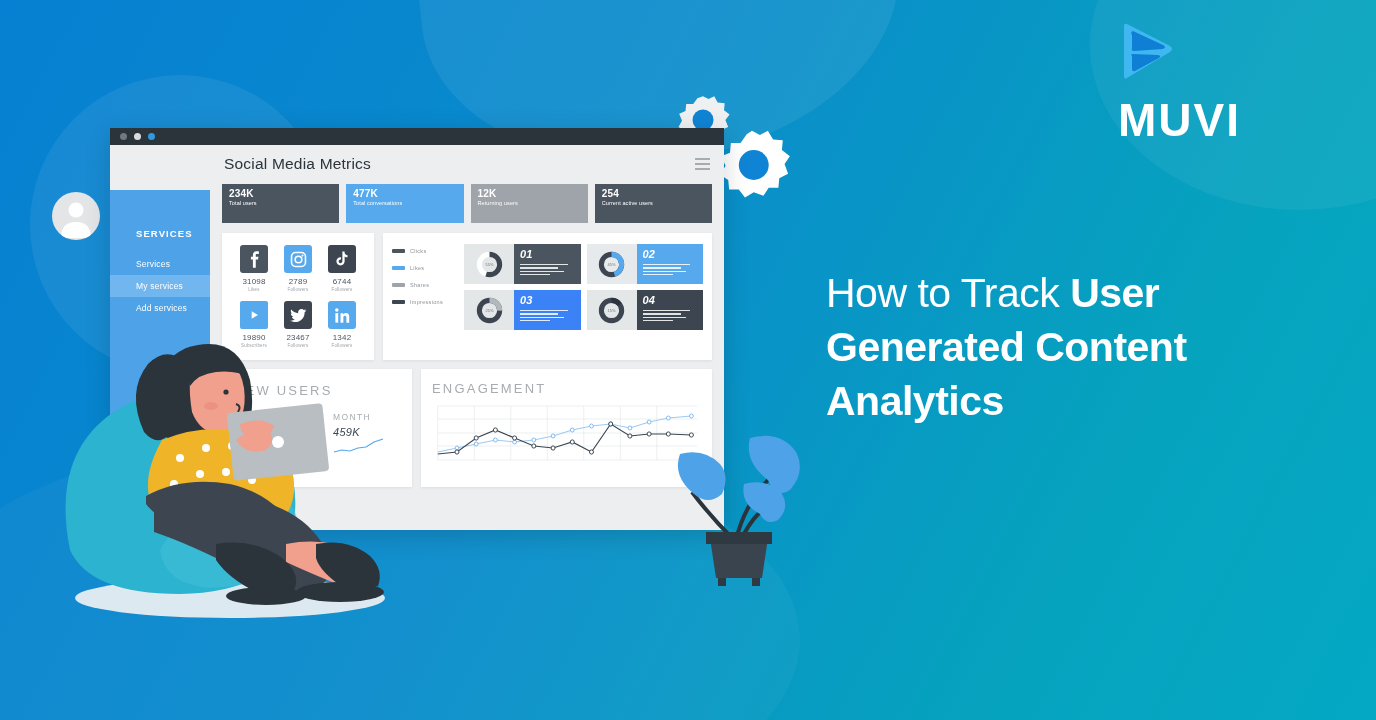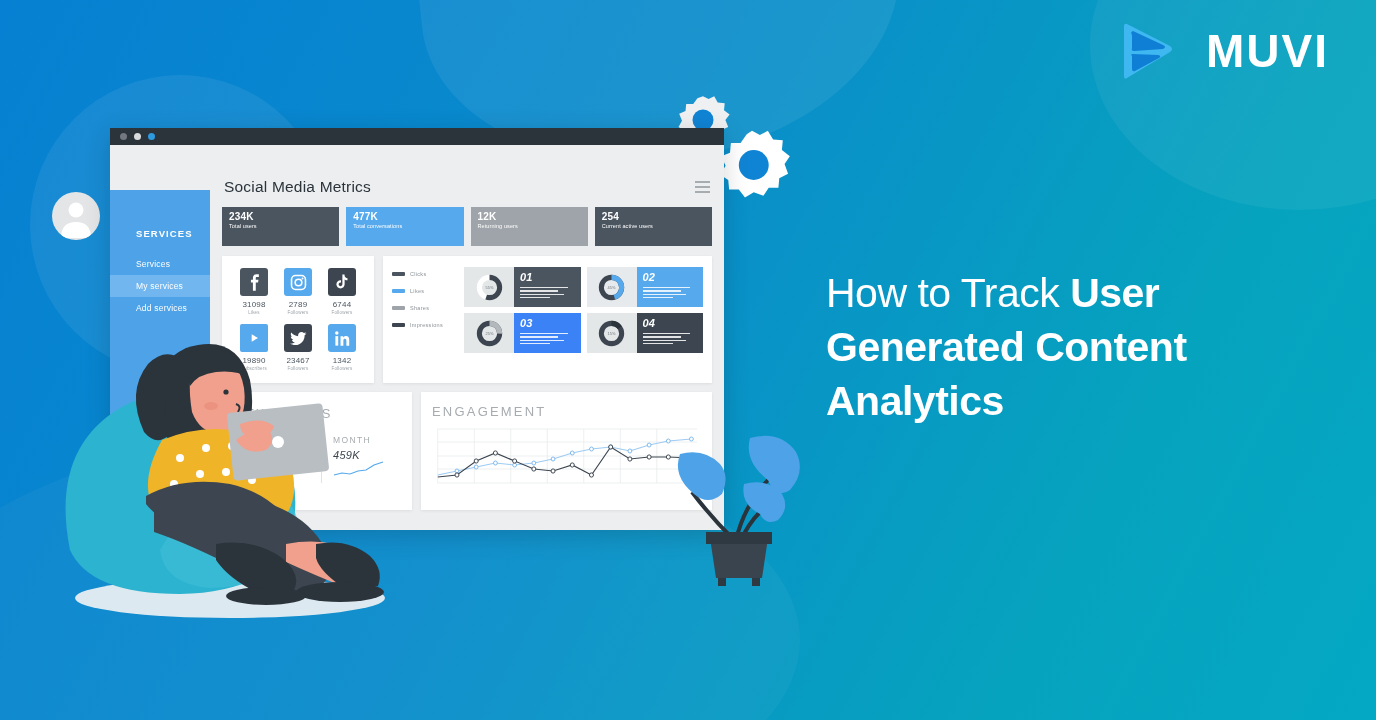--- a/index.html
+++ b/index.html
@@ -27,21 +27,21 @@
     background:rgba(255,255,255,0.07);
     border-radius:0 0 60% 55%;
     transform:rotate(-6deg);
   }
   .bg-bottom-sheen {
     position:absolute; left:-100px; top:430px; width:900px; height:420px;
     background:rgba(255,255,255,0.04); border-radius:50%;
   }
 
   
-  #logo { position:absolute; left:1118px; top:22px; display:flex; align-items:center; gap:28px; }
+  #logo { position:absolute; left:1118px; top:22px; display:flex; gap:17px;flex-direction:column; }
   .logo-mark { width:60px; height:58px; }
   .logo-text {
     color:#ffffff; font-size:46px; font-weight:bold; letter-spacing:2px;
     font-family:"Liberation Sans", sans-serif; line-height:1;
   }
 
   
   #headline {
     position:absolute; left:826px; top:266px; width:520px;
     color:#ffffff;
@@ -83,21 +83,21 @@
     color:#ffffff; font-size:9.5px; font-weight:bold; letter-spacing:1.1px;
     padding:0 0 14px 26px;
   }
   .side-item {
     color:#ffffff; font-size:8.5px; padding:6px 0 6px 26px; letter-spacing:.2px;
   }
   .side-item.active { background:#71b6ee; }
 
   #content { flex:1; background:#eceeef; padding:8px 10px 0 10px; position:relative; }
 
-  .content-head { display:flex; align-items:center; justify-content:space-between; padding:2px 4px 0 4px;margin-top:23px; }
+  .content-head { display:flex; align-items:center; justify-content:space-between; padding:2px 4px 0 4px; }
   #dash-title { font-size:15.5px; color:#2b333b; letter-spacing:.2px; font-weight:500; }
   #hamburger { display:flex; flex-direction:column; gap:2.5px; }
   #hamburger i { display:block; width:15px; height:2.5px; background:#a7acb0; }
 
   
   #stats { display:flex; gap:7px; margin-top:11px; padding:0 2px; }
   .stat { flex:1; height:39px; padding:4px 7px; color:#ffffff; }
   .stat .v { font-size:10px; font-weight:bold; letter-spacing:.2px; line-height:1.1; }
   .stat .l { font-size:5.5px; letter-spacing:.1px; margin-top:1px; }
   .stat.dark { background:#4b5560; }

